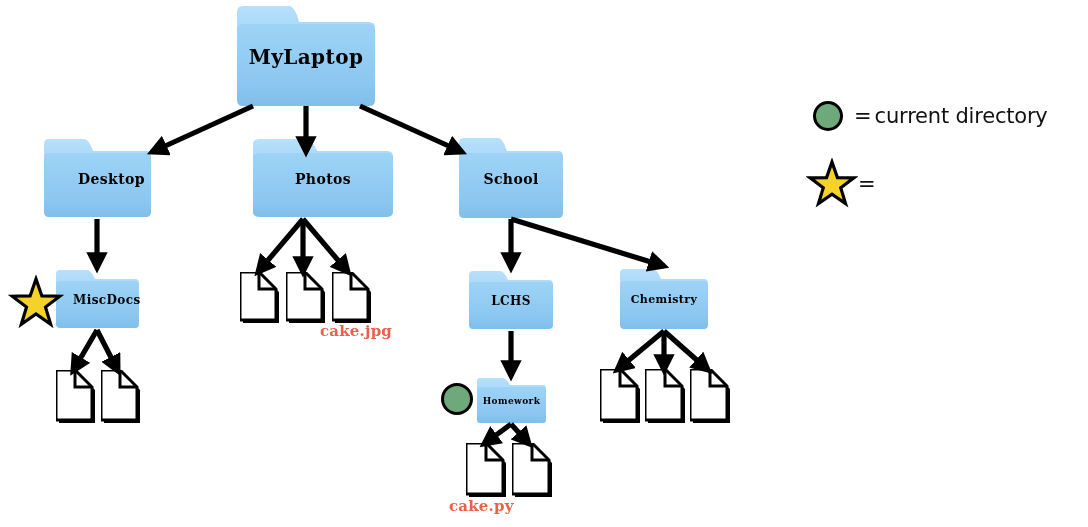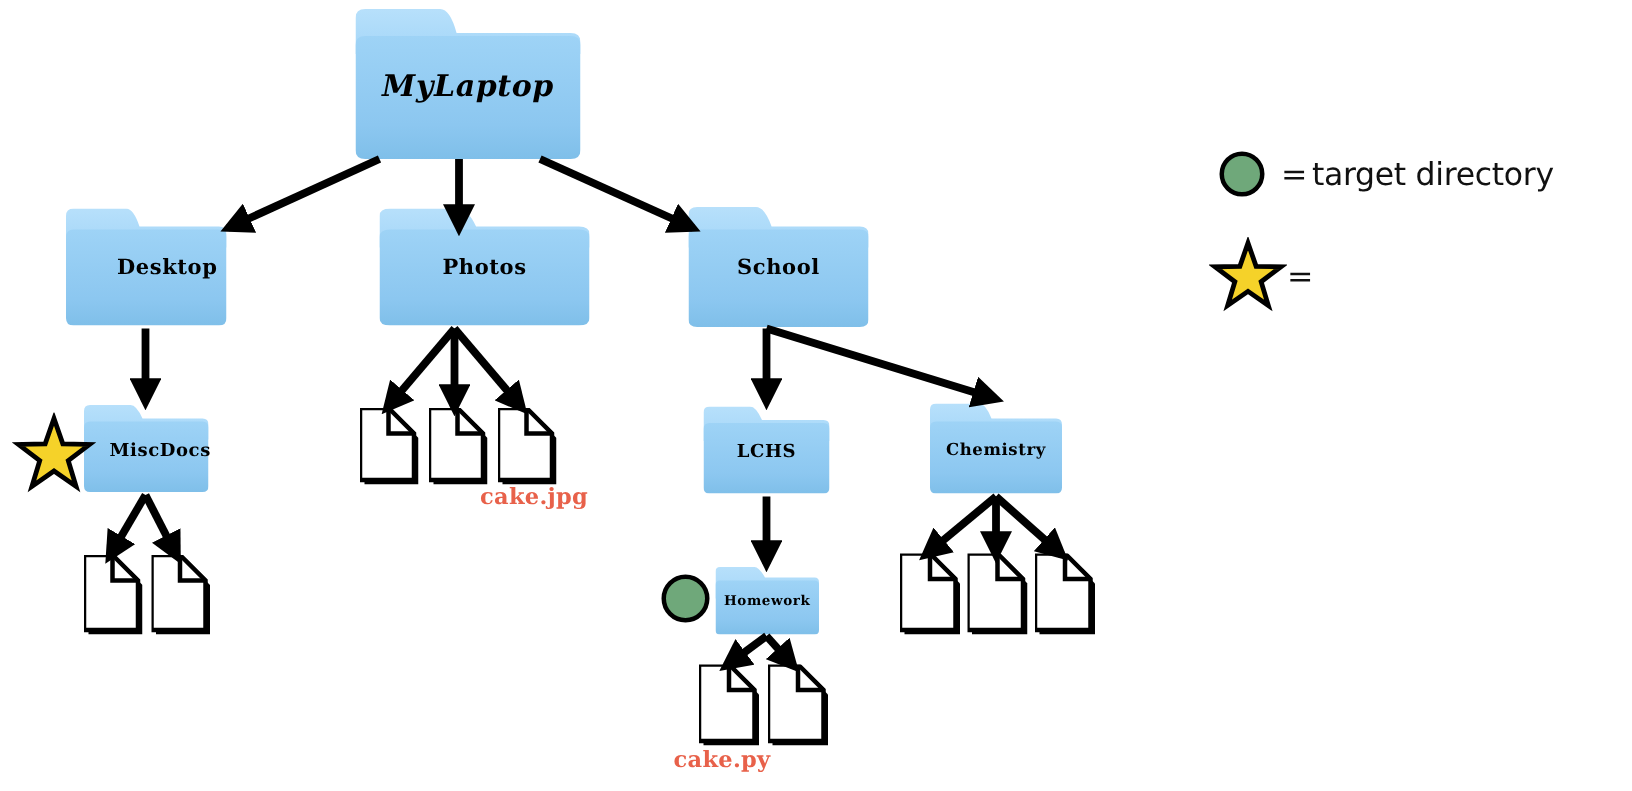--- a/index.html
+++ b/index.html
@@ -133,21 +133,21 @@
         <line x1="511" y1="331" x2="511" y2="376" marker-end="url(#arrowhead)"></line>
         <line x1="664" y1="331" x2="617" y2="370" marker-end="url(#arrowhead)"></line>
         <line x1="664" y1="331" x2="664" y2="370" marker-end="url(#arrowhead)"></line>
         <line x1="664" y1="331" x2="708" y2="370" marker-end="url(#arrowhead)"></line>
         <line x1="511" y1="424" x2="484" y2="444" marker-end="url(#arrowhead)"></line>
         <line x1="511" y1="424" x2="529" y2="444" marker-end="url(#arrowhead)"></line>
       </g>
   </svg>
 
   <div id="folders-layer">
-      <div class="folder" style="left: 237px; top: 6px; width: 150px; height: 100px; font-style: italic;">
+      <div class="folder" style="left: 237px; top: 6px; width: 138px; height: 100px;">
         <svg class="fshape" viewBox="0 0 138 100" preserveAspectRatio="none">
           <defs>
             <linearGradient id="fg0" x1="0" y1="0" x2="0" y2="1">
               <stop offset="0%" stop-color="#9ed3f6"></stop>
               <stop offset="72%" stop-color="#8cc7f0"></stop>
               <stop offset="100%" stop-color="#7fbfe9"></stop>
             </linearGradient>
             <linearGradient id="fg0t" x1="0" y1="0" x2="0" y2="1">
               <stop offset="0%" stop-color="#b7e0fb"></stop>
               <stop offset="100%" stop-color="#a4d6f8"></stop>
@@ -187,21 +187,21 @@
             <linearGradient id="fg2t" x1="0" y1="0" x2="0" y2="1">
               <stop offset="0%" stop-color="#b7e0fb"></stop>
               <stop offset="100%" stop-color="#a4d6f8"></stop>
             </linearGradient>
           </defs>
           <path d="M 5 0 H 37 Q 42 0 46 12 L 95 12 Q 100 12 100 17 L 100 26 L 0 26 L 0 5 Q 0 0 5 0 Z" fill="url(#fg2t)"></path>
           <path d="M 5 14 H 95 Q 100 14 100 19 V 73 Q 100 78 95 78 H 5 Q 0 78 0 73 V 19 Q 0 14 5 14 Z" fill="url(#fg2)"></path>
         </svg>
         <div class="flabel" style="font-size: 14px;">Photos</div>
       </div>
-      <div class="folder" style="left: 459px; top: 138px; width: 120px; height: 80px;">
+      <div class="folder" style="left: 459px; top: 138px; width: 104px; height: 80px;">
         <svg class="fshape" viewBox="0 0 104 80" preserveAspectRatio="none">
           <defs>
             <linearGradient id="fg3" x1="0" y1="0" x2="0" y2="1">
               <stop offset="0%" stop-color="#9ed3f6"></stop>
               <stop offset="72%" stop-color="#8cc7f0"></stop>
               <stop offset="100%" stop-color="#7fbfe9"></stop>
             </linearGradient>
             <linearGradient id="fg3t" x1="0" y1="0" x2="0" y2="1">
               <stop offset="0%" stop-color="#b7e0fb"></stop>
               <stop offset="100%" stop-color="#a4d6f8"></stop>
@@ -374,21 +374,21 @@
     </div>
 
   <div id="legend">
       <div class="legend-row" style="left: 812px; top: 100px;">
         <span style="display: inline-flex; align-items: center;">
           <svg width="32" height="32" viewBox="0 0 32 32">
             <circle cx="16" cy="16" r="13.5" fill="#6fa87a" stroke="#000000" stroke-width="3"></circle>
           </svg>
         </span>
         <span class="legend-eq" style="margin-left: 10px;">=</span>
-        <span class="legend-text">target directory</span>
+        <span class="legend-text">current directory</span>
       </div>
       <div class="legend-row" style="left: 806px; top: 158px;">
         <span style="display: inline-flex; align-items: center;">
           <svg width="52" height="52" viewBox="0 0 52 52">
             <path d="M 26.00 4.00 L 31.41 19.56 L 47.87 19.89 L 34.75 29.84 L 39.52 45.61 L 26.00 36.20 L 12.48 45.61 L 17.25 29.84 L 4.13 19.89 L 20.59 19.56 Z" fill="#f5d229" stroke="#000000" stroke-width="3.2" stroke-linejoin="miter"></path>
           </svg>
         </span>
         <span class="legend-eq" style="margin-left: 0px;">=</span>
       </div>
     </div>

